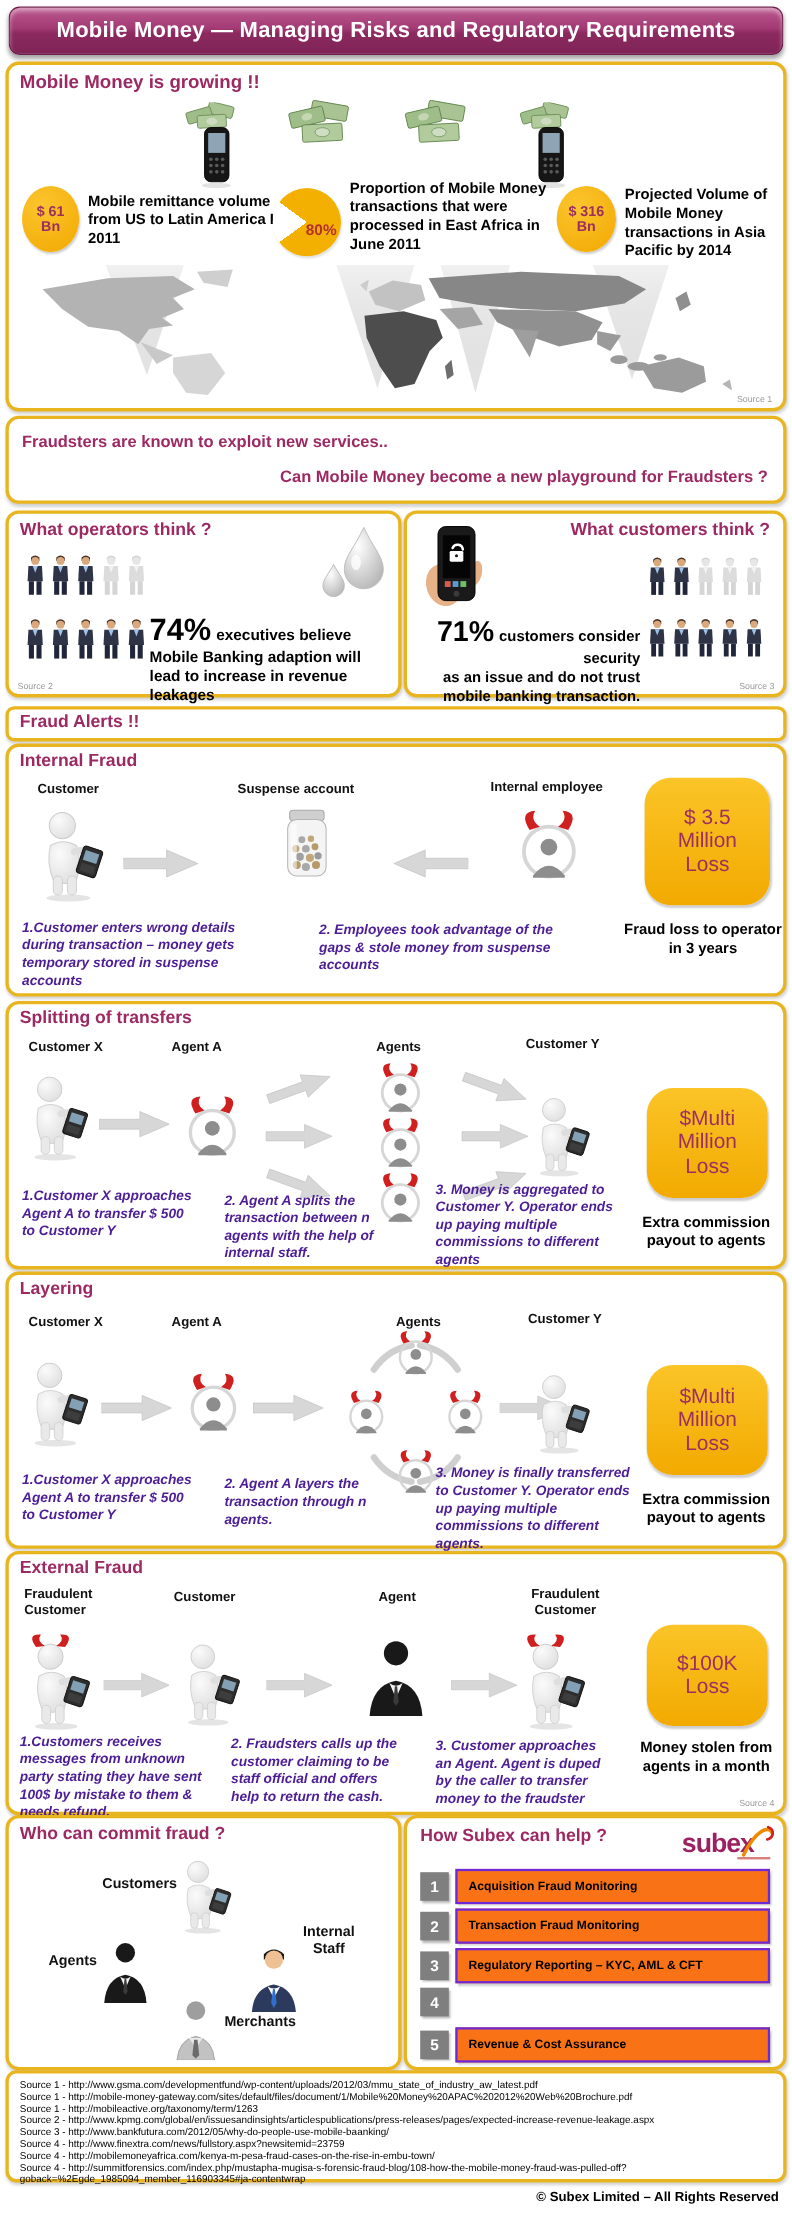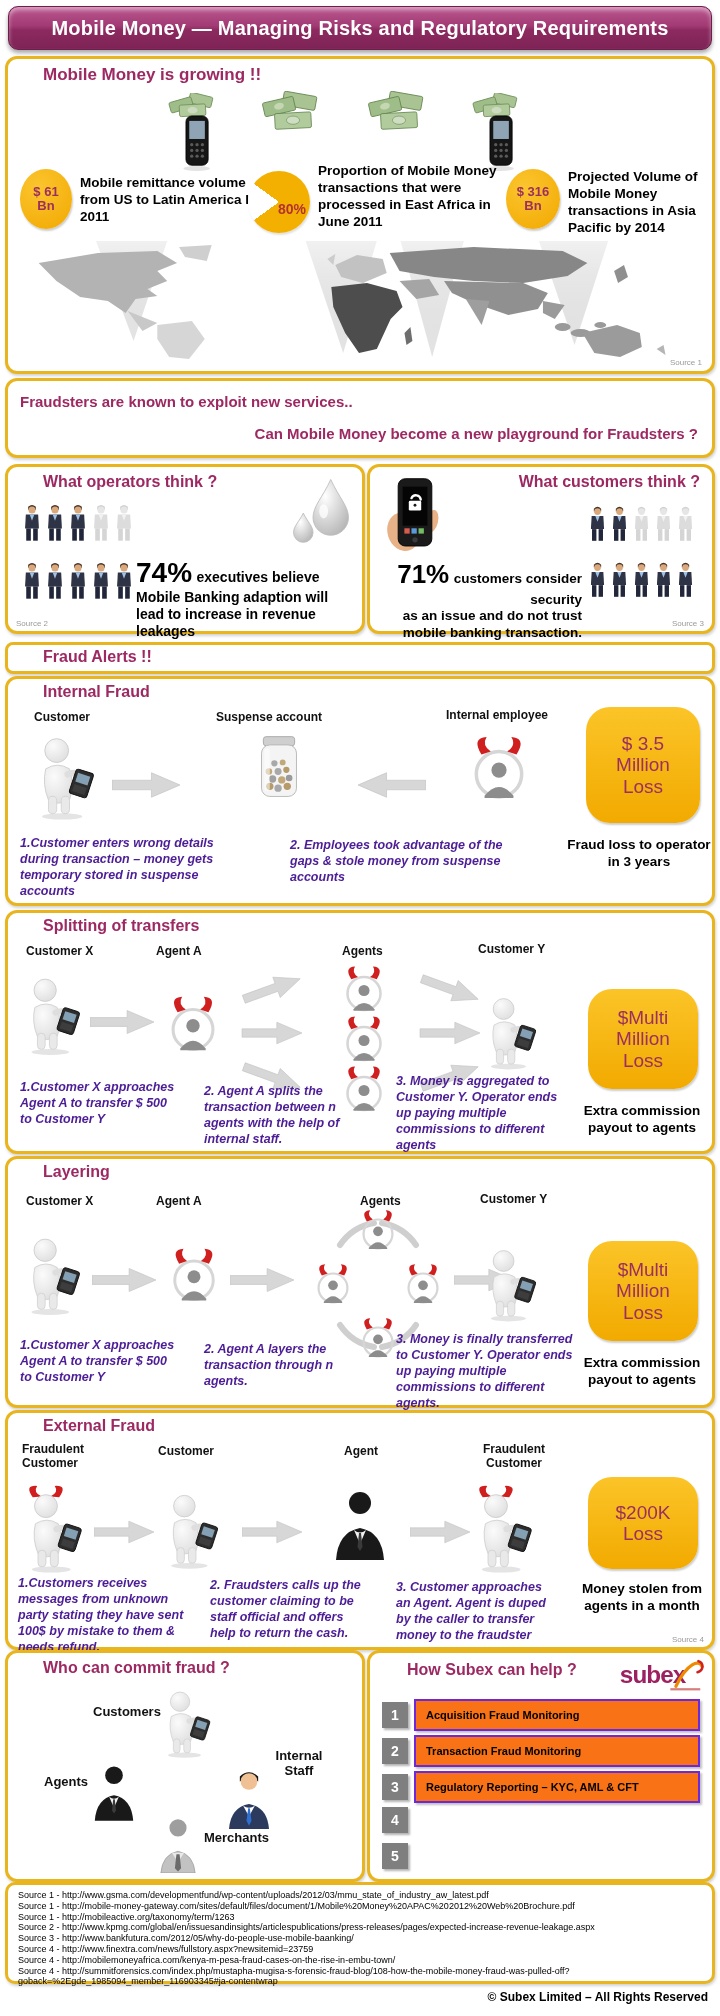--- a/index.html
+++ b/index.html
@@ -1,21 +1,21 @@
 <!DOCTYPE html>
 <html><head>
 <meta charset="utf-8">
 <style>
   html,body{margin:0;padding:0;background:#fff;}
   body{width:720px;font-family:"Liberation Sans",sans-serif;-webkit-font-smoothing:antialiased;}
   .page{position:relative;width:720px;height:2016px;background:#fff;overflow:hidden;}
   .a{position:absolute;}
   .box{position:absolute;border:3px solid #e9b51f;border-radius:12px;background:#fff;box-shadow:1px 2px 3px rgba(0,0,0,.18);}
   .mag{color:#9d2963;font-weight:bold;}
-  .sec-h{font-size:16px;margin-left:25px;}
+  .sec-h{font-size:16px;}
   .lbl{font-weight:bold;font-size:12px;color:#111;text-align:center;line-height:1.15;}
   .step{font-weight:bold;font-size:12.5px;line-height:1.28;color:#4c1d95;font-style:italic;}
   .badge{background:linear-gradient(#fbc428,#f2aa00);border-radius:24px;color:#9c2f5f;font-weight:normal;text-align:center;display:flex;flex-direction:column;justify-content:center;box-shadow:1px 2px 2px rgba(0,0,0,.2);}
   .badge div{font-size:19px;line-height:1.12;}
   .caption{font-weight:bold;font-size:13.5px;text-align:center;line-height:1.25;color:#000;}
   .src{font-size:8px;color:#9a9a9a;position:absolute;}
   .hdr{left:8px;top:6px;width:702px;height:42px;border-radius:10px;border:1px solid #6e1e4c;
        background:linear-gradient(#bb5890 0%,#a23a74 45%,#8c2a60 55%,#7e2356 100%);
        box-shadow:inset 0 3px 4px rgba(255,255,255,.45), 0 3px 4px rgba(0,0,0,.35);
        display:flex;align-items:center;justify-content:center;color:#fff;font-weight:bold;font-size:20px;letter-spacing:.2px;}
@@ -515,21 +515,21 @@
     <svg class="ic a" style="left:322px;top:74px;" width="60" height="74">
         <use href="#sym-agent"></use>
       </svg>
     <svg class="ic a" style="left:402px;top:106px;" width="60" height="26">
         <use href="#sym-arrow"></use>
       </svg>
     <svg class="ic a" style="left:464px;top:72px;" width="62" height="88">
         <use href="#sym-fraudster"></use>
       </svg>
     <div class="badge a" style="left:580px;top:64px;width:110px;height:92px;">
-      <div>$200K</div>
+      <div>$100K</div>
       <div>Loss</div>
     </div>
     <div class="step a" style="left:10px;top:162px;width:182px;">1.Customers receives messages from unknown party stating they have sent 100$ by mistake to them &amp; needs refund.</div>
     <div class="step a" style="left:202px;top:164px;width:158px;">2. Fraudsters  calls  up the customer claiming  to be staff official  and offers help to return the cash.</div>
     <div class="step a" style="left:388px;top:166px;width:158px;">3. Customer approaches an Agent. Agent is duped by the caller  to transfer money to  the fraudster</div>
     <div class="caption a" style="left:560px;top:168px;width:148px;">Money stolen from agents  in a month</div>
     <div class="src" style="right:8px;bottom:3px;">Source 4</div>
   </div>
 
   <div class="box" style="left:5px;top:1650px;width:354px;height:226px;">
@@ -567,20 +567,21 @@
     </div>
     <div class="a" style="left:12px;top:118px;display:flex;align-items:center;">
       <div class="num-sq">3</div>
       <div class="item-box" style="width:272px;margin-left:6px;">Regulatory Reporting – KYC, AML  &amp; CFT</div>
     </div>
     <div class="a" style="left:12px;top:154px;display:flex;align-items:center;">
       <div class="num-sq">4</div>
     </div>
     <div class="a" style="left:12px;top:190px;display:flex;align-items:center;">
       <div class="num-sq">5</div>
+      <div class="item-box" style="width:272px;margin-left:6px;">Revenue &amp; Cost  Assurance</div>
     </div>
   </div>
 
   <div class="box sources" style="left:5px;top:1882px;width:704px;height:96px;border-radius:10px;padding:0;">
     <div style="padding:5px 10px;">
       <div>Source 1 - http://www.gsma.com/developmentfund/wp-content/uploads/2012/03/mmu_state_of_industry_aw_latest.pdf</div>
       <div>Source 1 - http://mobile-money-gateway.com/sites/default/files/document/1/Mobile%20Money%20APAC%202012%20Web%20Brochure.pdf</div>
       <div>Source 1 - http://mobileactive.org/taxonomy/term/1263</div>
       <div>Source 2 - http://www.kpmg.com/global/en/issuesandinsights/articlespublications/press-releases/pages/expected-increase-revenue-leakage.aspx</div>
       <div>Source 3 - http://www.bankfutura.com/2012/05/why-do-people-use-mobile-baanking/</div>

